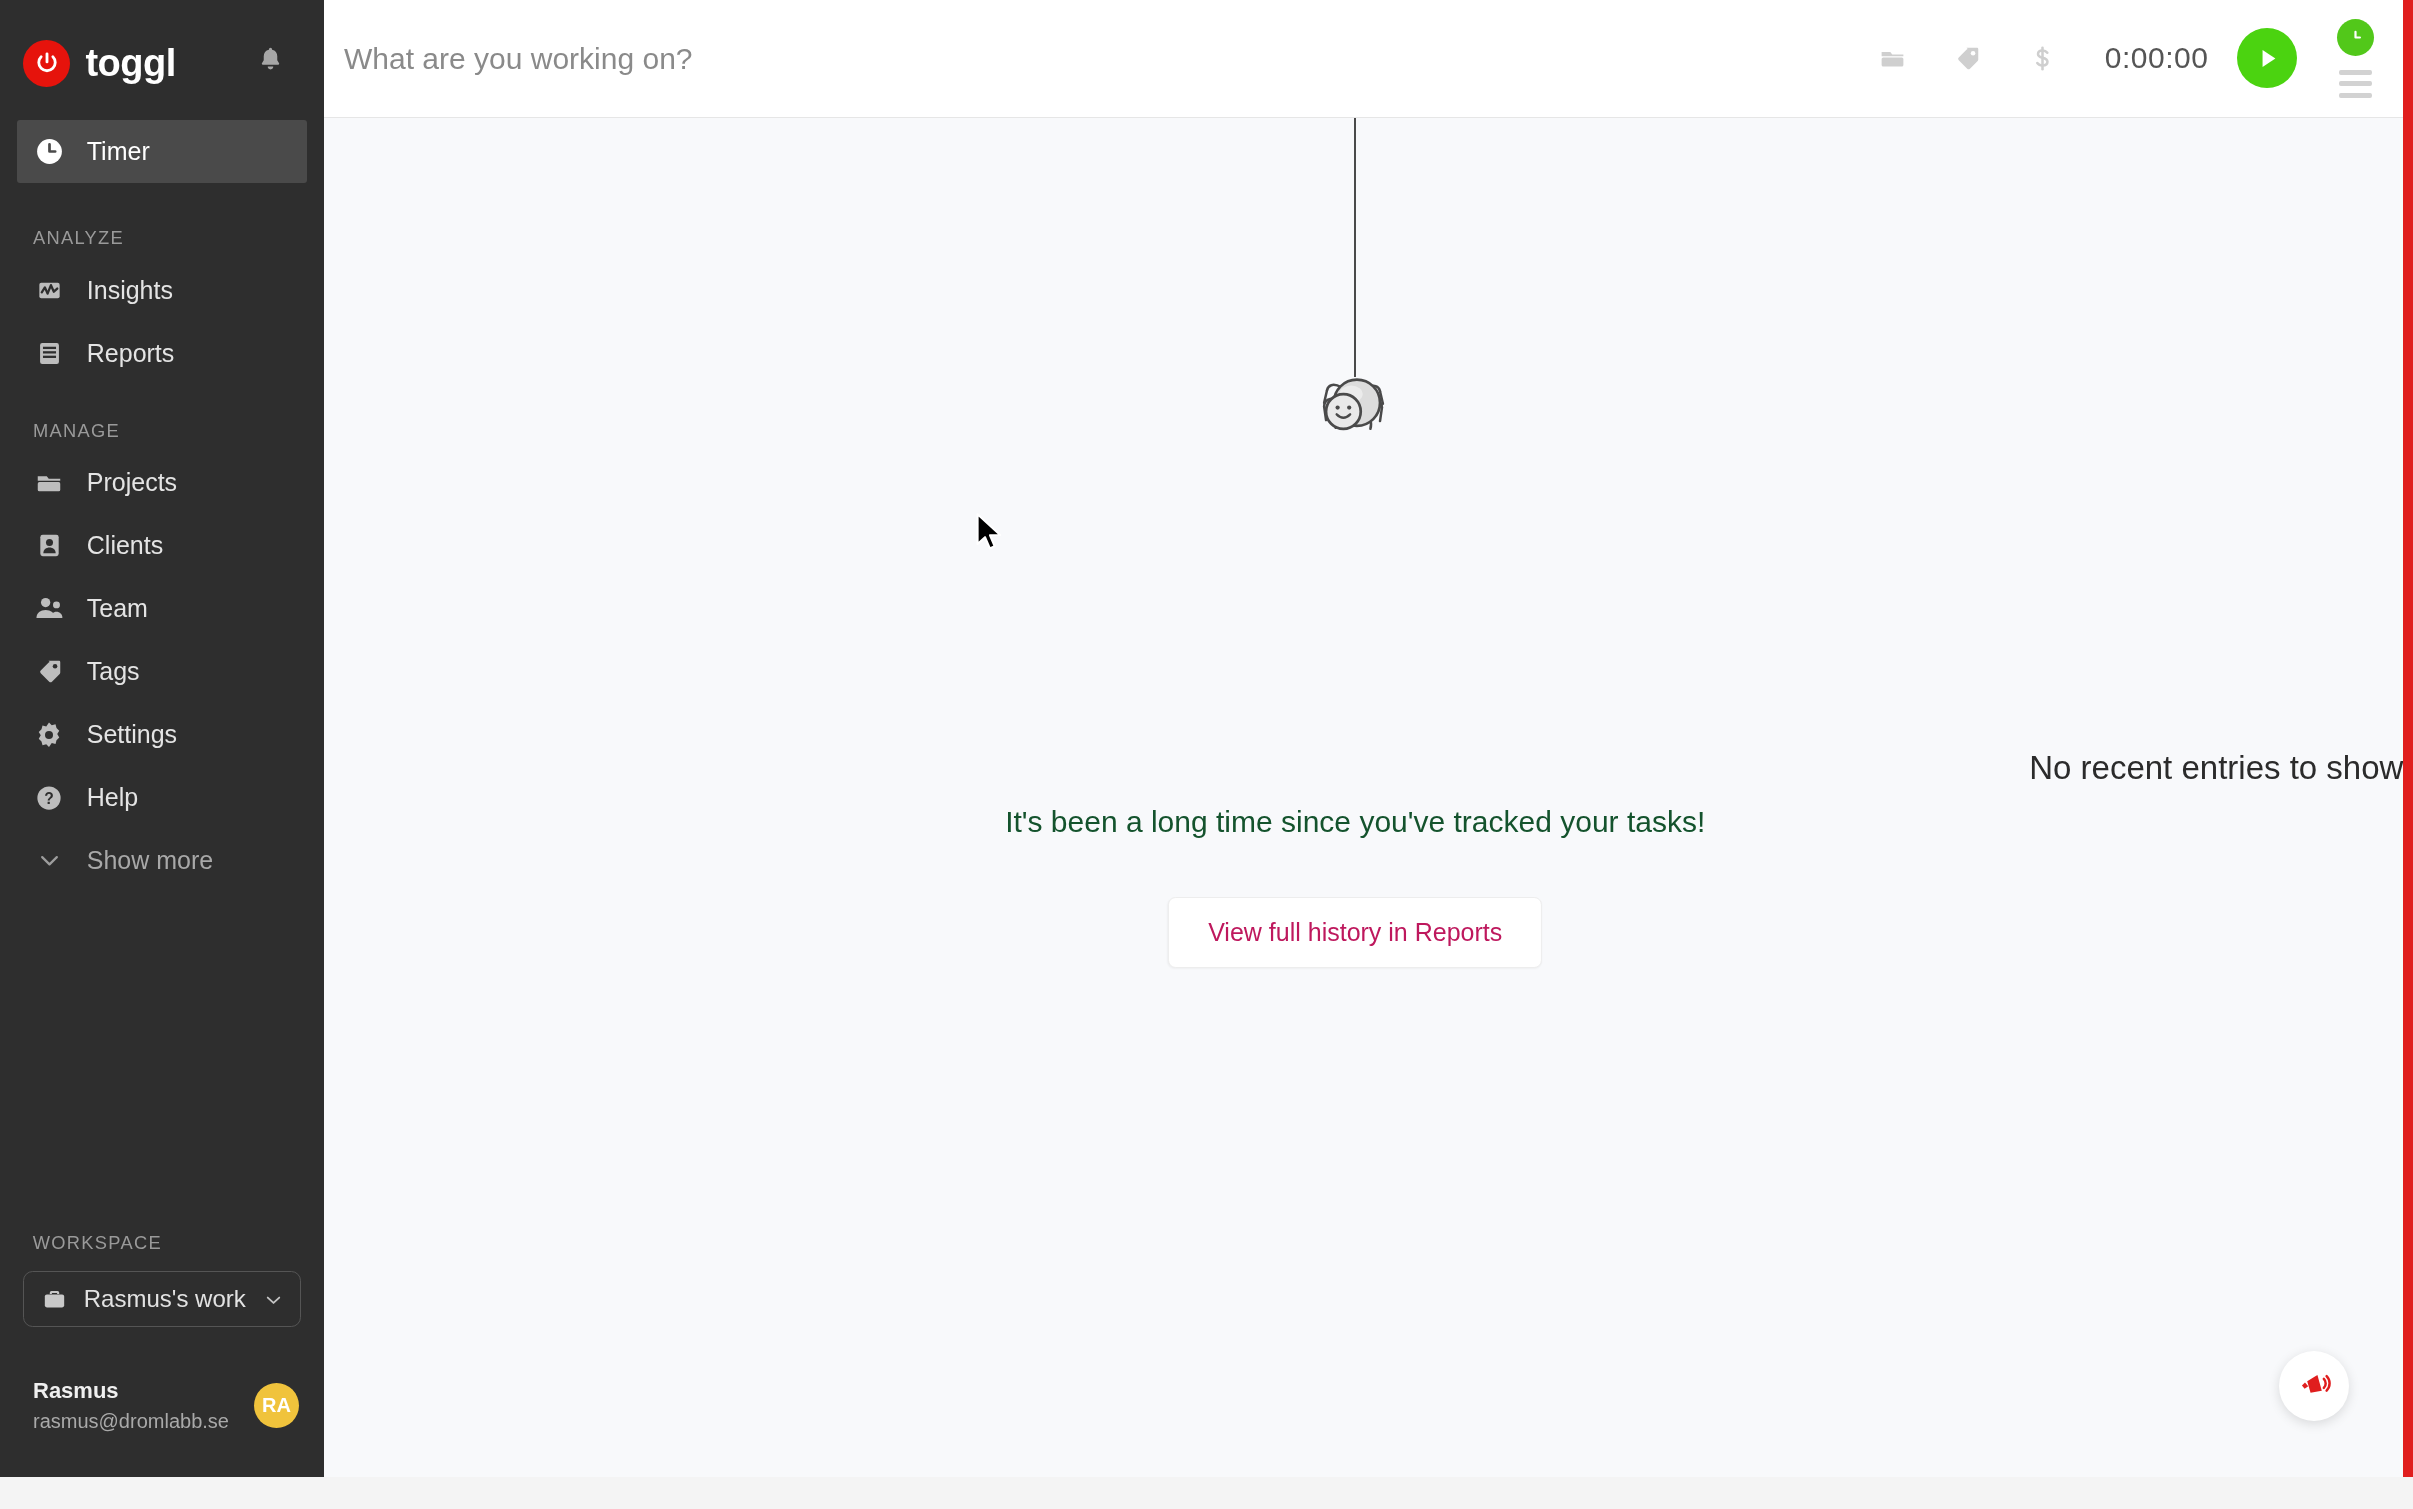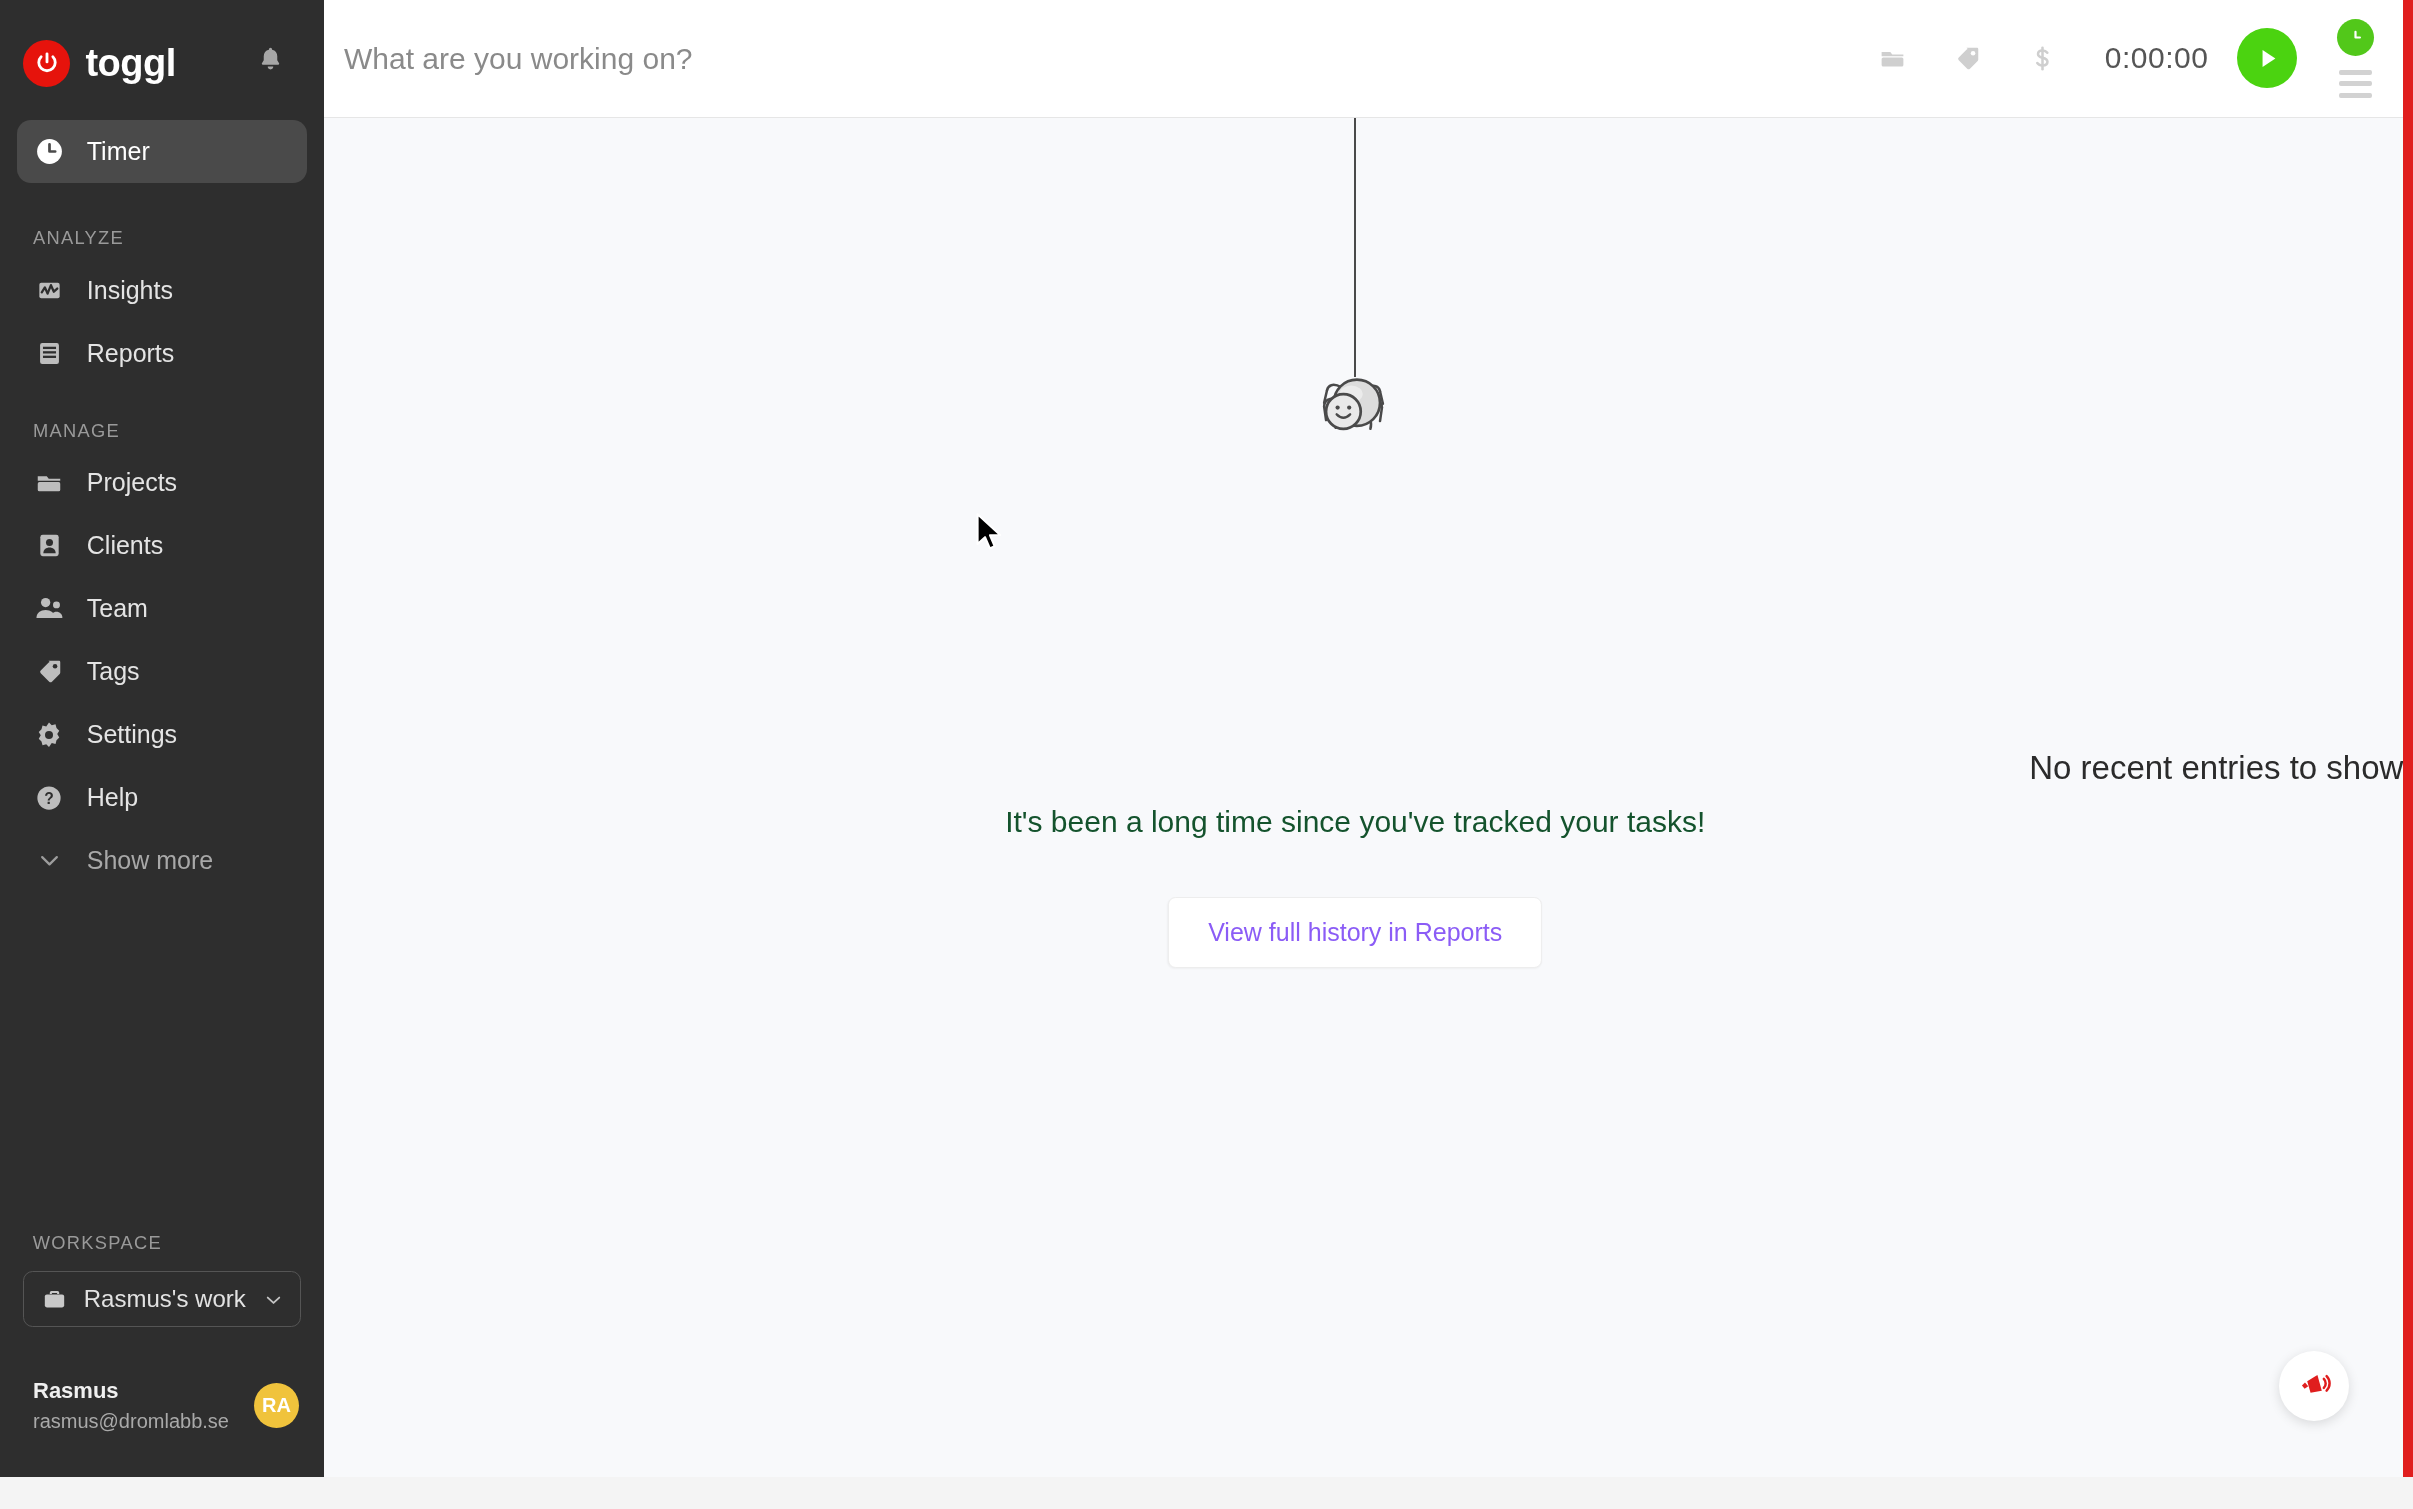--- a/index.html
+++ b/index.html
@@ -83,21 +83,21 @@
     overflow: hidden;
     padding-top: 1.9px;
   }
 
   .nav-item {
     display: flex;
     align-items: center;
     height: 63px;
     margin: 0 17.4px;
     padding-left: 15.4px;
-    border-radius: 14px;
+    border-radius: 3px;
     cursor: pointer;
     gap: 21px;
   }
   .nav-item.active { background: #4a4a4a; }
   .nav-item .nav-icon {
     width: 33px; height: 33px;
     display: flex; align-items: center; justify-content: center;
     flex: none;
   }
   .nav-item .nav-label {
@@ -286,21 +286,21 @@
     position: absolute;
     top: 779px;
     left: 50%;
     transform: translateX(-50%);
     background: #ffffff;
     border: 1px solid #ededed;
     border-radius: 7.7px;
     padding: 20px 39px;
     font-family: "Liberation Sans", sans-serif;
     font-size: 25px;
-    color: #8b5cf6;
+    color: #be185d;
     cursor: pointer;
     box-shadow: 0 1px 1.9px rgba(0,0,0,0.04);
   }
 
   .fab {
     position: absolute;
     right: 54px;
     bottom: 56px;
     width: 70px; height: 70px;
     border-radius: 50%;

